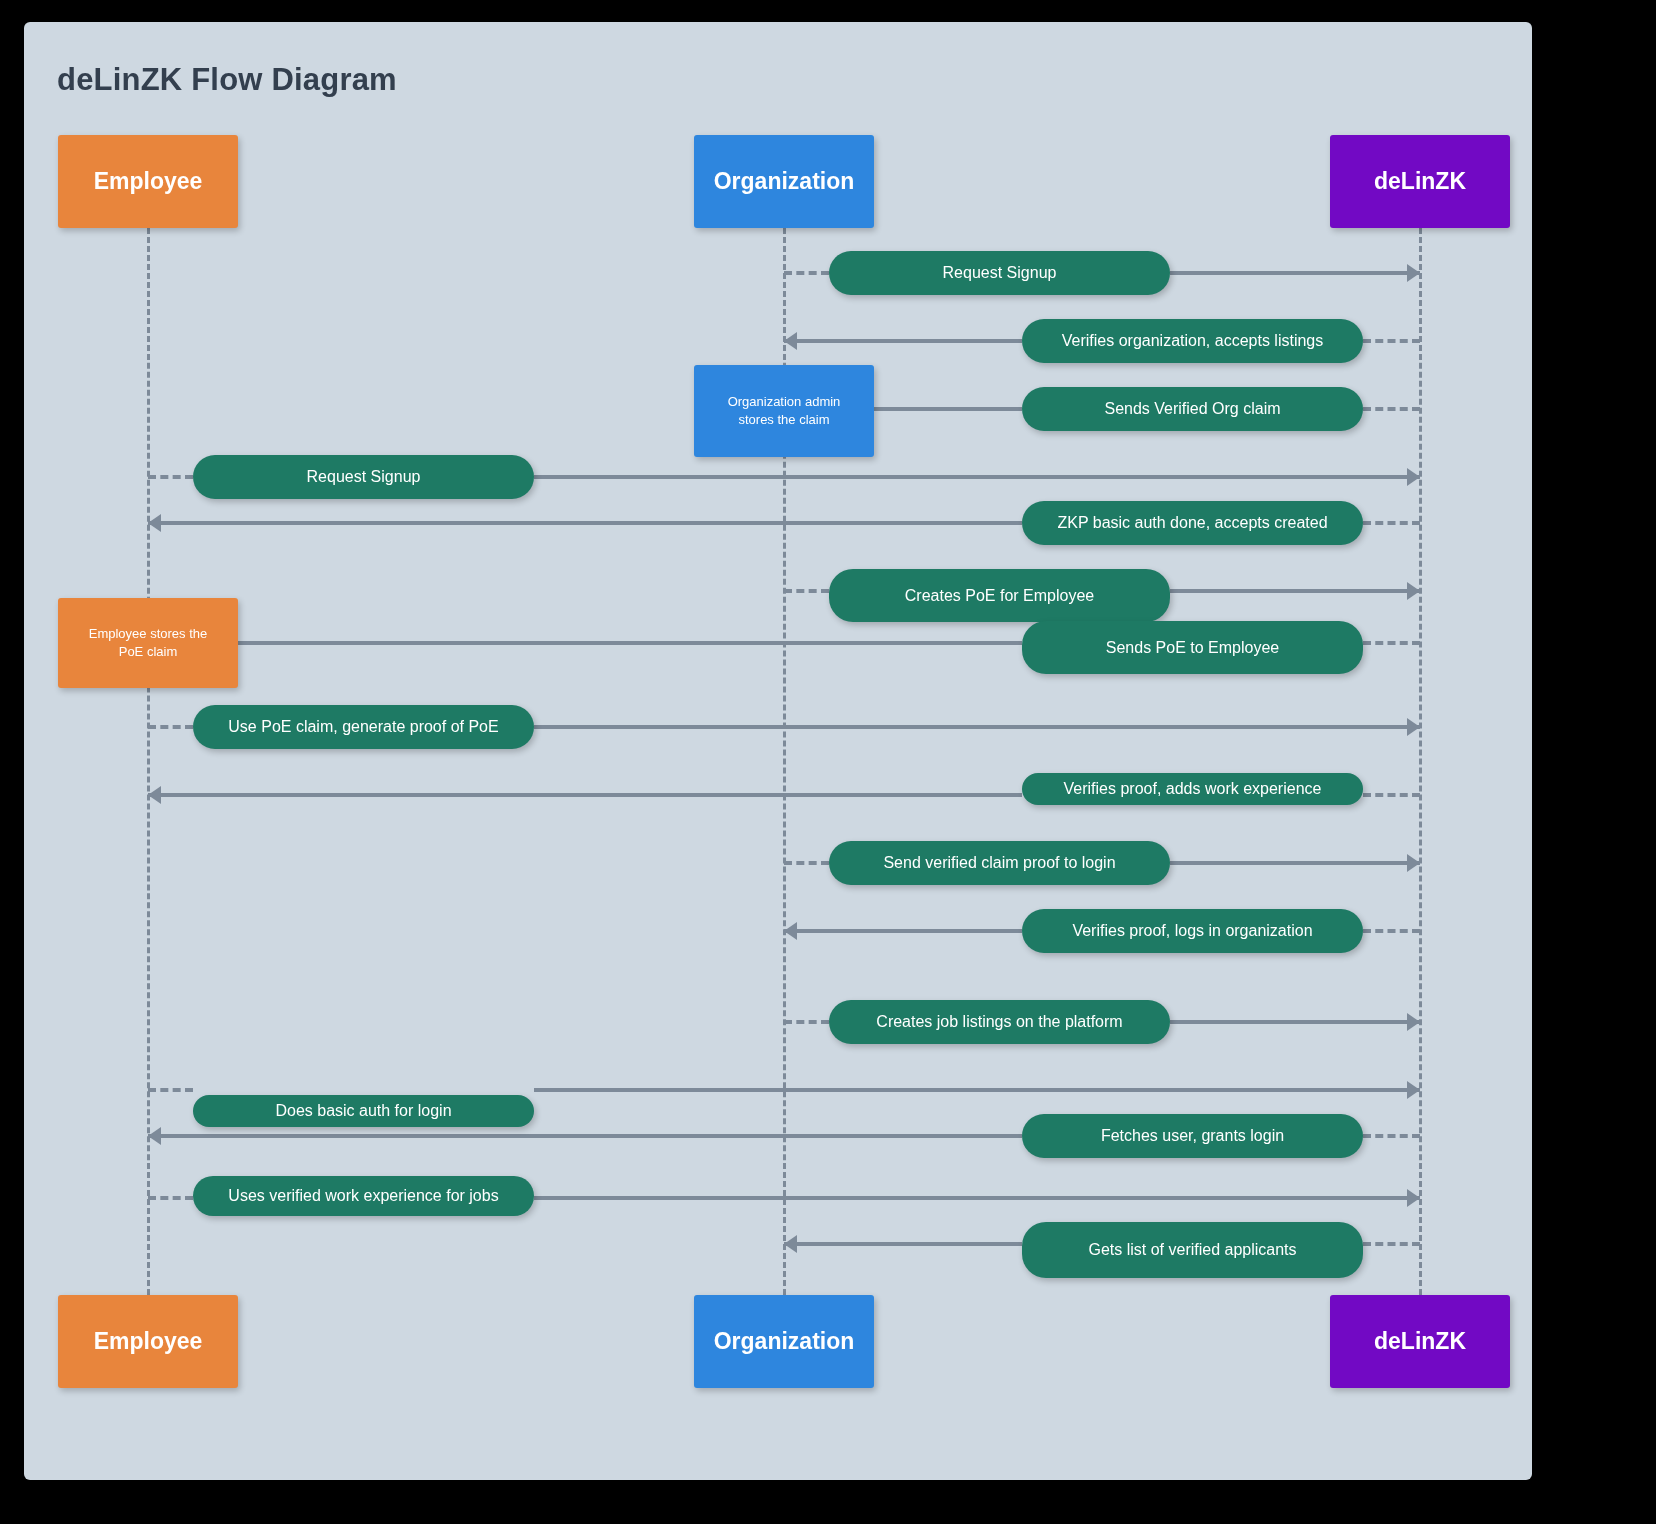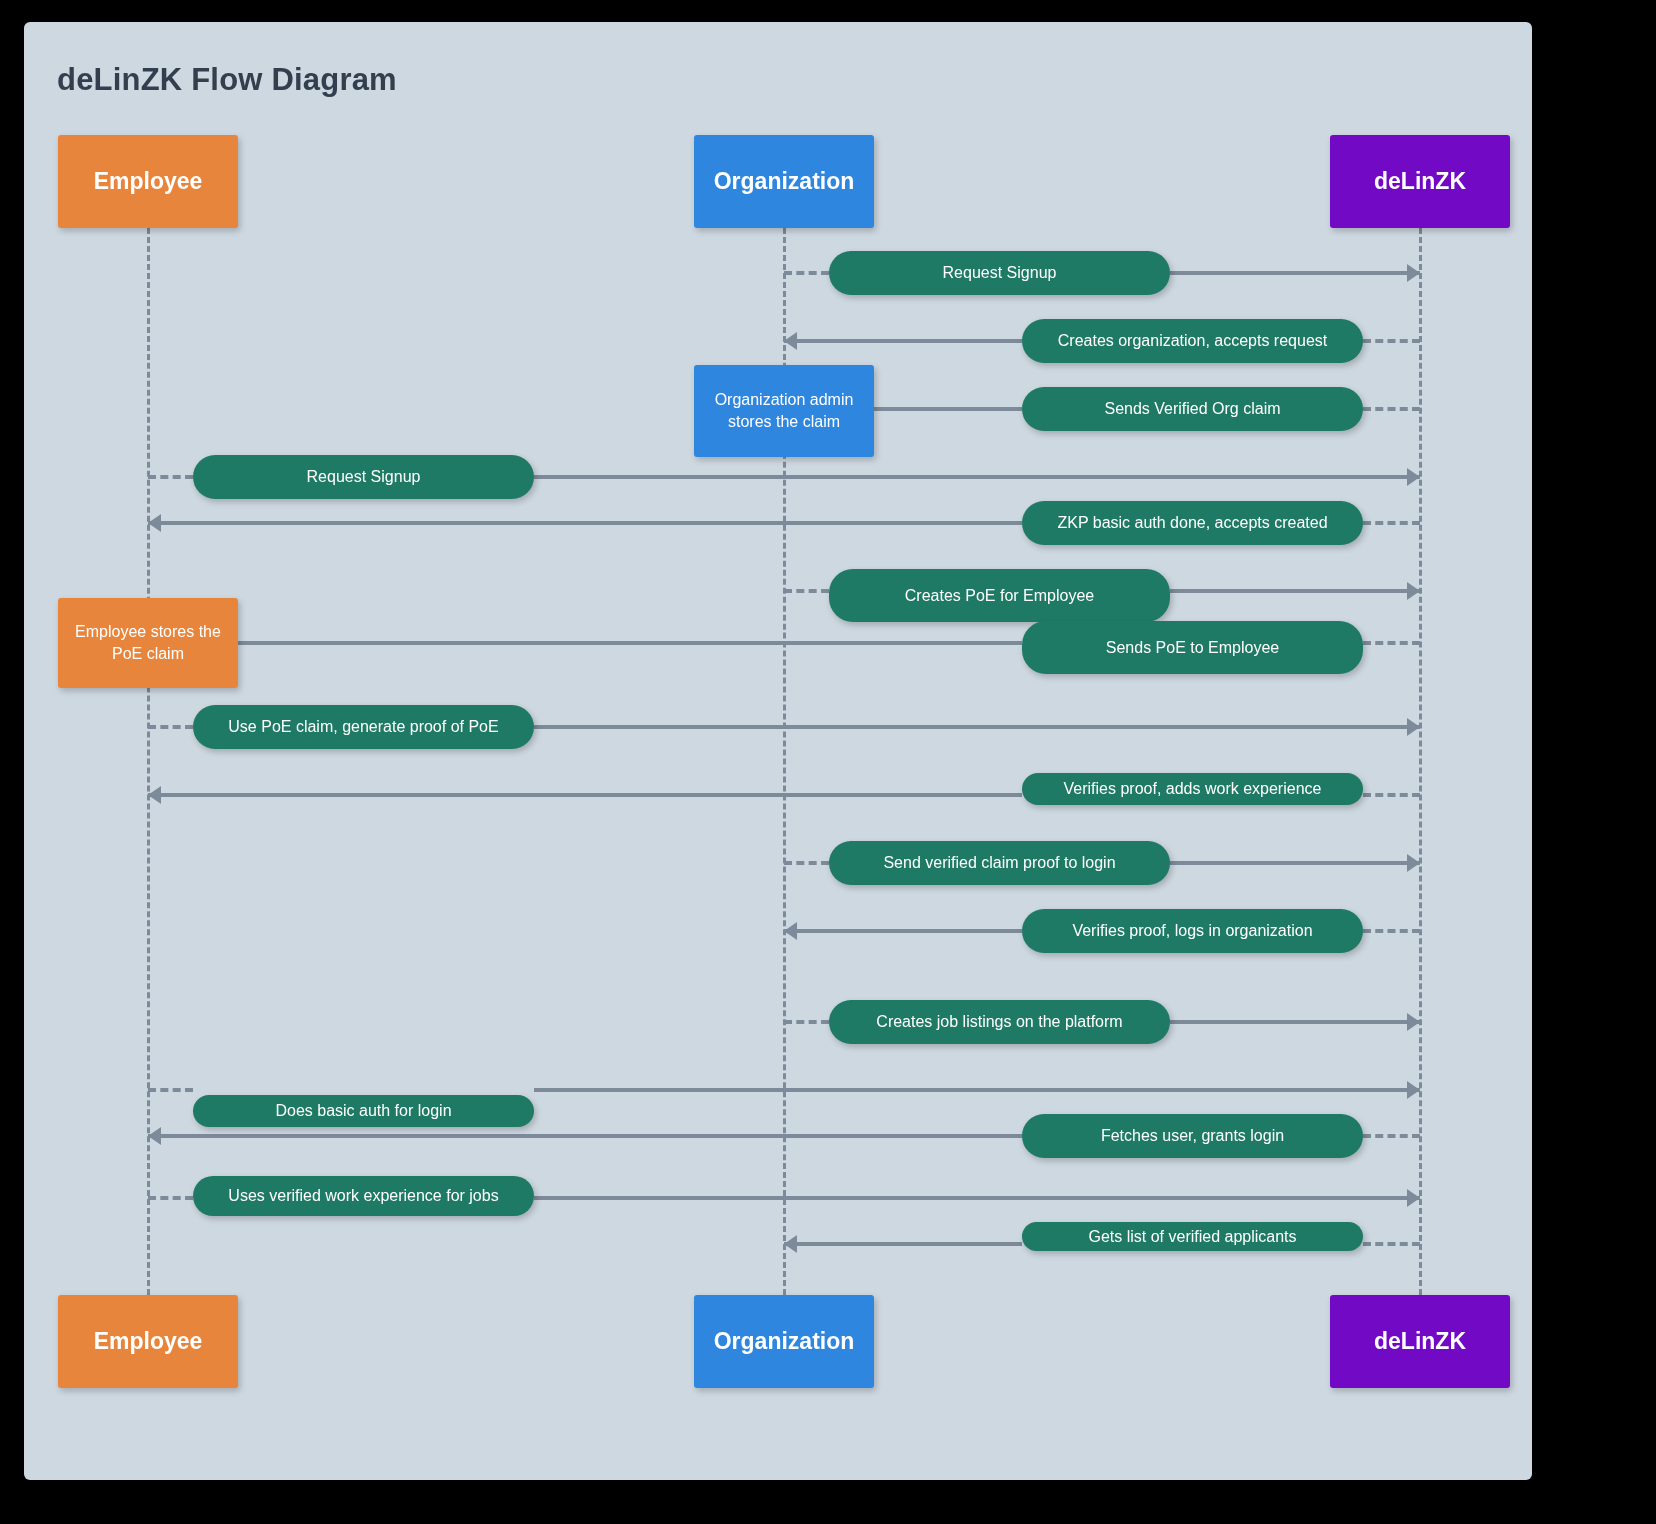--- a/index.html
+++ b/index.html
@@ -59,21 +59,21 @@
     border-left: 3px dashed #7d8a99;
   }
 
   
   .note {
     position: absolute;
     display: flex;
     align-items: center;
     justify-content: center;
     color: #ffffff;
-    font-size: 16px;
+    font-size: 13px;
     border-radius: 3px;
     box-shadow: 2px 3px 6px rgba(0,0,0,0.22);
     box-sizing: border-box;
     text-align: center;
     line-height: 1.35;
     padding: 16px 8px;
   }
 
   
   .pill {
@@ -205,21 +205,21 @@
       <div class="note" style="left: 34px; top: 576px; width: 180px; height: 90px; background: rgb(232, 133, 60); z-index: 5;">
         <div><span>Employee stores the</span><br><span>PoE claim</span></div>
       </div>
     </div>
 
   <div id="pills">
       <div class="pill" style="left: 805px; top: 229px; width: 341px; height: 44px; background: rgb(30, 122, 100);">
         <span>Request Signup</span>
       </div>
       <div class="pill" style="left: 998px; top: 297px; width: 341px; height: 44px; background: rgb(30, 122, 100);">
-        <span>Creates organization, accepts request</span>
+        <span>Verifies organization, accepts listings</span>
       </div>
       <div class="pill" style="left: 998px; top: 365px; width: 341px; height: 44px; background: rgb(30, 122, 100);">
         <span>Sends Verified Org claim</span>
       </div>
       <div class="pill" style="left: 169px; top: 433px; width: 341px; height: 44px; background: rgb(30, 122, 100);">
         <span>Request Signup</span>
       </div>
       <div class="pill" style="left: 998px; top: 479px; width: 341px; height: 44px; background: rgb(30, 122, 100);">
         <span>ZKP basic auth done, accepts created</span>
       </div>
@@ -246,21 +246,21 @@
       </div>
       <div class="pill" style="left: 169px; top: 1073px; width: 341px; height: 32px; background: rgb(30, 122, 100);">
         <span>Does basic auth for login</span>
       </div>
       <div class="pill" style="left: 998px; top: 1092px; width: 341px; height: 44px; background: rgb(30, 122, 100);">
         <span>Fetches user, grants login</span>
       </div>
       <div class="pill" style="left: 169px; top: 1154px; width: 341px; height: 40px; background: rgb(30, 122, 100);">
         <span>Uses verified work experience for jobs</span>
       </div>
-      <div class="pill" style="left: 998px; top: 1200px; width: 341px; height: 29px; background: rgb(30, 122, 100);">
+      <div class="pill" style="left: 998px; top: 1200px; width: 341px; height: 56px; background: rgb(30, 122, 100);">
         <span>Gets list of verified applicants</span>
       </div>
     </div>
 
   <div id="participants-bottom">
       <div class="participant" style="left: 34px; top: 1273px; width: 180px; height: 93px; background: rgb(232, 133, 60);">
         <span>Employee</span>
       </div>
       <div class="participant" style="left: 670px; top: 1273px; width: 180px; height: 93px; background: rgb(46, 134, 222);">
         <span>Organization</span>

